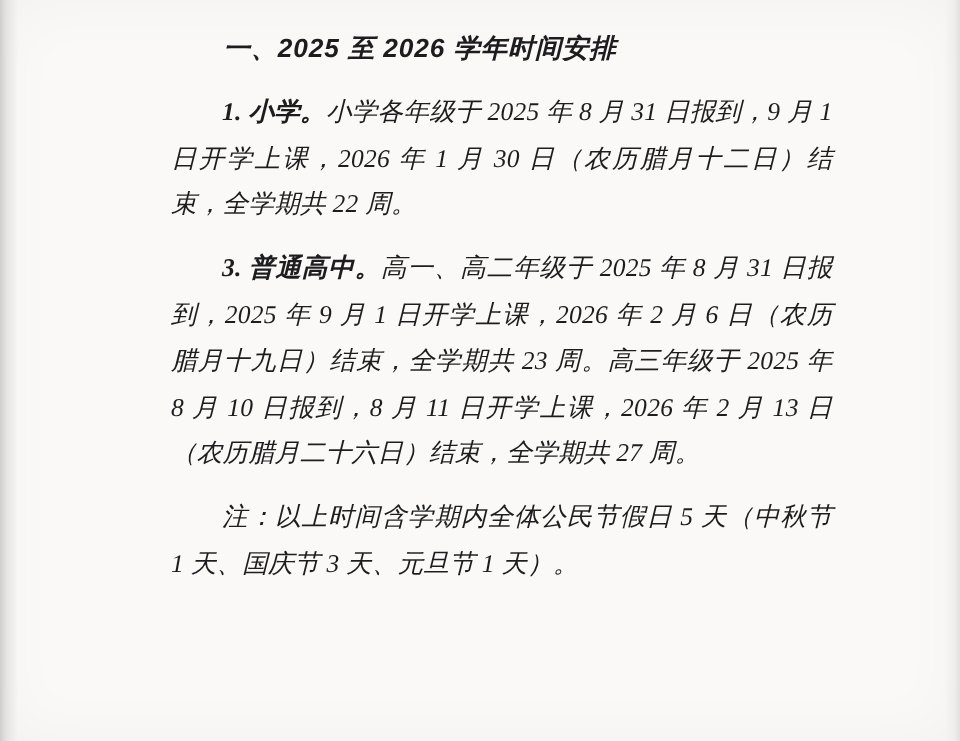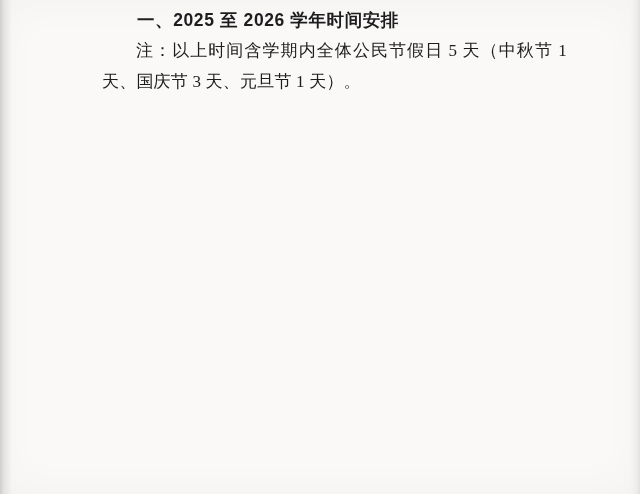--- a/index.html
+++ b/index.html
@@ -43,25 +43,26 @@
     left: 102px;
     right: 73px;
     top: 5px;
     color: #1d1d1f;
     font-size: 17px;
     line-height: 30.8px;
     text-align: justify;
     letter-spacing: 0.2px;
   }
   .doc h1, .doc h2, .doc p {
-    margin: 0;
+    margin: 12px;
     padding: 0;
     font-size: 17px;
     font-weight: normal;
     text-indent: 2em;
+    font-style: italic;
   }
   .doc h1 {
     font-family: "Liberation Sans", "DejaVu Sans", sans-serif;
     font-weight: bold;
     font-size: 17.5px;
     letter-spacing: 0.6px;
   }
   .doc h2 {
     font-weight: bold;
     font-size: 17.5px;
@@ -73,19 +74,21 @@
 </style>
 </head>
 <body>
 
 <div class="photo">
   <div class="doc">
 
     <h1>一、2025 至 2026 学年时间安排</h1>
 
 
+    <p><span class="lead">1. 小学。</span><span>小学各年级于 2025 年 8 月 31 日报到，9 月 1 日开学上课，2026 年 1 月 30 日（农历腊月十二日）结束，全学期共 22 周。</span></p>
 
 
+    <p><span class="lead">3. 普通高中。</span><span>高一、高二年级于 2025 年 8 月 31 日报到，2025 年 9 月 1 日开学上课，2026 年 2 月 6 日（农历腊月十九日）结束，全学期共 23 周。高三年级于 2025 年 8 月 10 日报到，8 月 11 日开学上课，2026 年 2 月 13 日（农历腊月二十六日）结束，全学期共 27 周。</span></p>
 
     <p>注：以上时间含学期内全体公民节假日 5 天（中秋节 1 天、国庆节 3 天、元旦节 1 天）。</p>
 
   </div>
 </div>
 
 </body></html>

